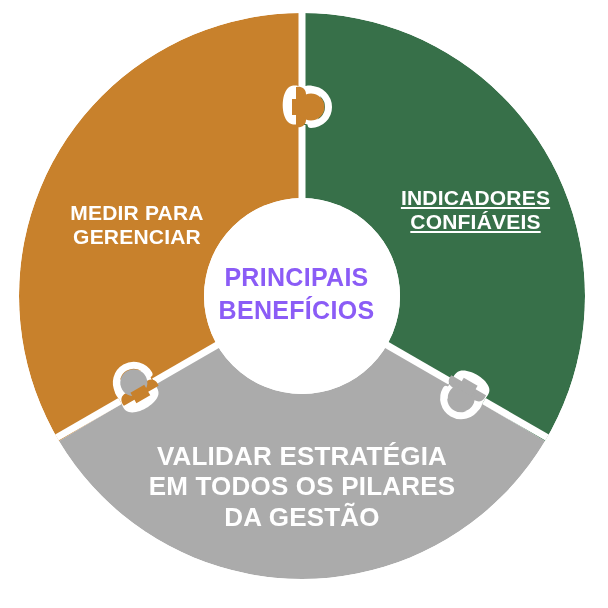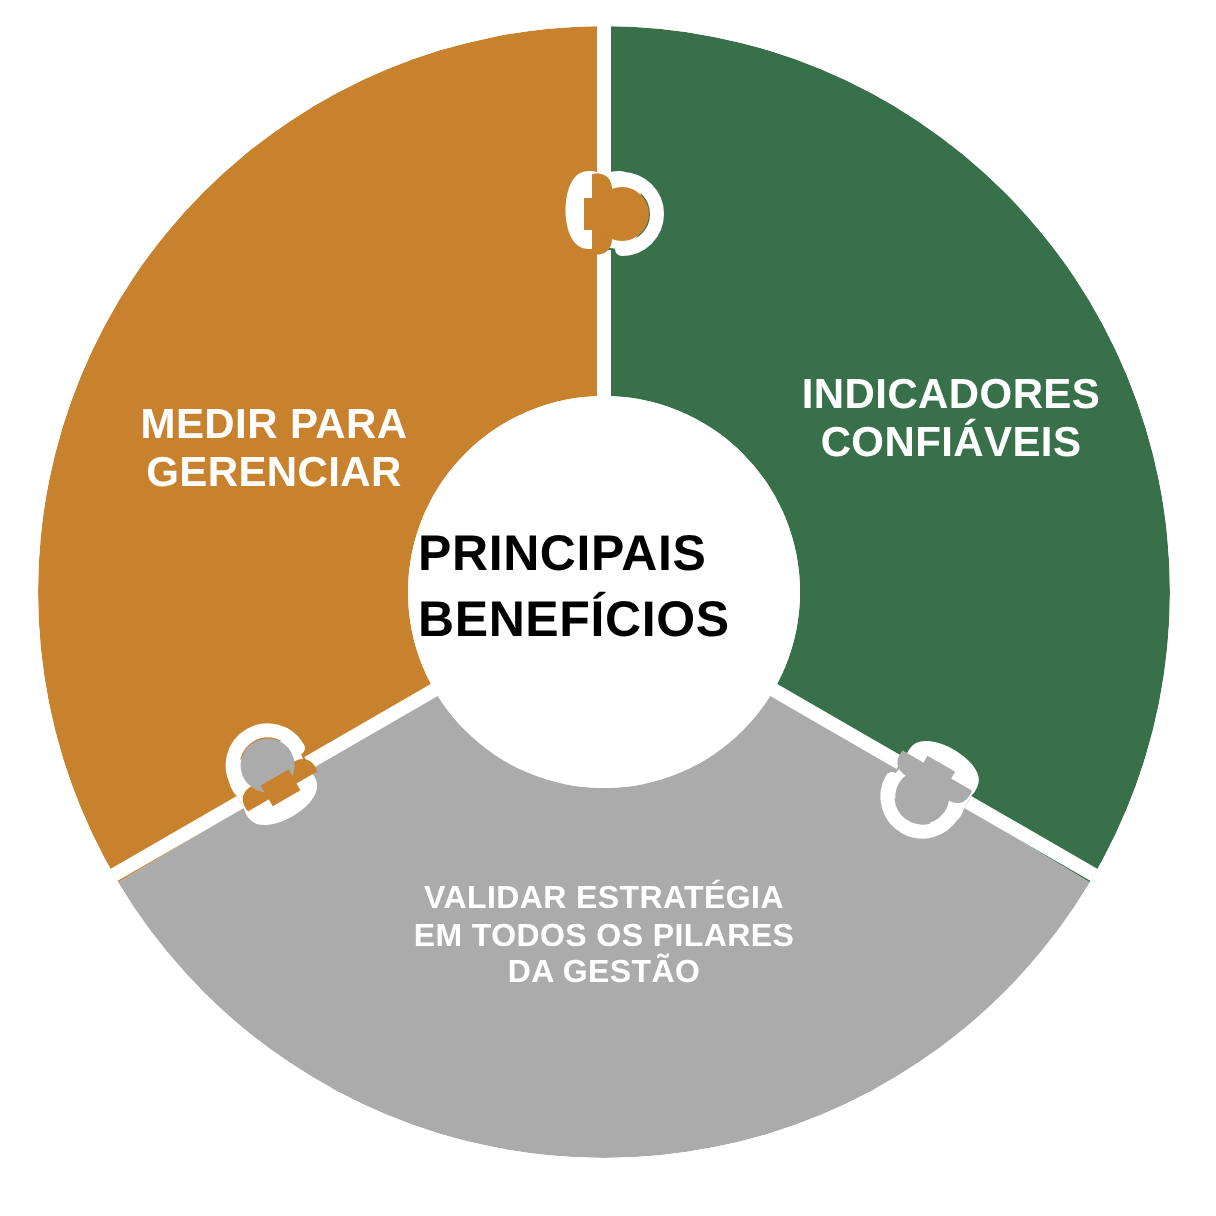--- a/index.html
+++ b/index.html
@@ -43,34 +43,36 @@
   }
   #label-medir {
     left: 32px;
     top: 201px;
     width: 210px;
   }
   #label-indicadores {
     left: 368px;
     top: 186px;
     width: 215px;
+    text-decoration: underline;
   }
   #label-validar {
     left: 122px;
     top: 441px;
     width: 360px;
-    font-size: 16px;
+    font-size: 26px;
     line-height: 1.17;
   }
   #center-label {
     position: absolute;
-    left: 209px;
+    left: 198px;
     top: 261px;
     width: 197px;
-    color: #000000;
+    text-align: center;
+    color: #8b5cf6;
     font-family: "Liberation Sans", sans-serif;
     font-weight: bold;
     font-size: 25px;
     line-height: 1.32;
     letter-spacing: 0.3px;
     white-space: pre-line;
     pointer-events: none;
   }
 </style>
 </head>

